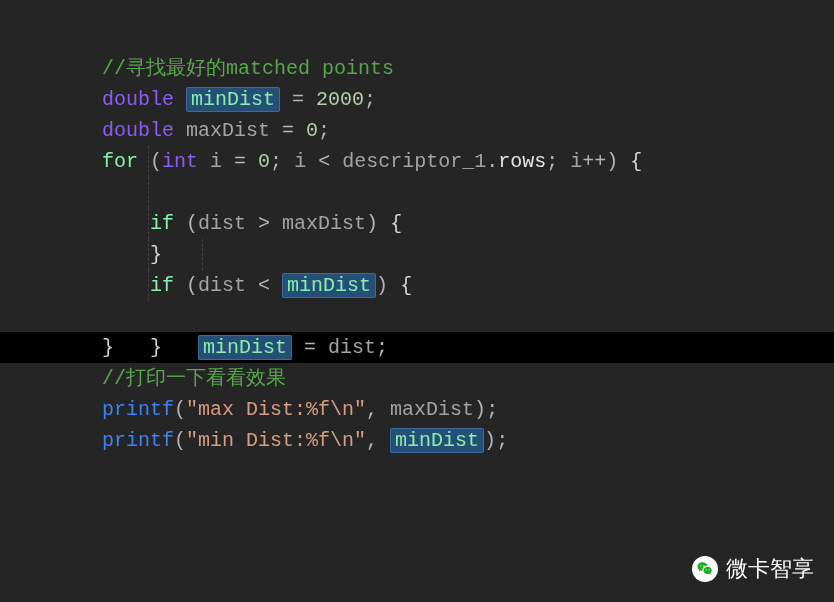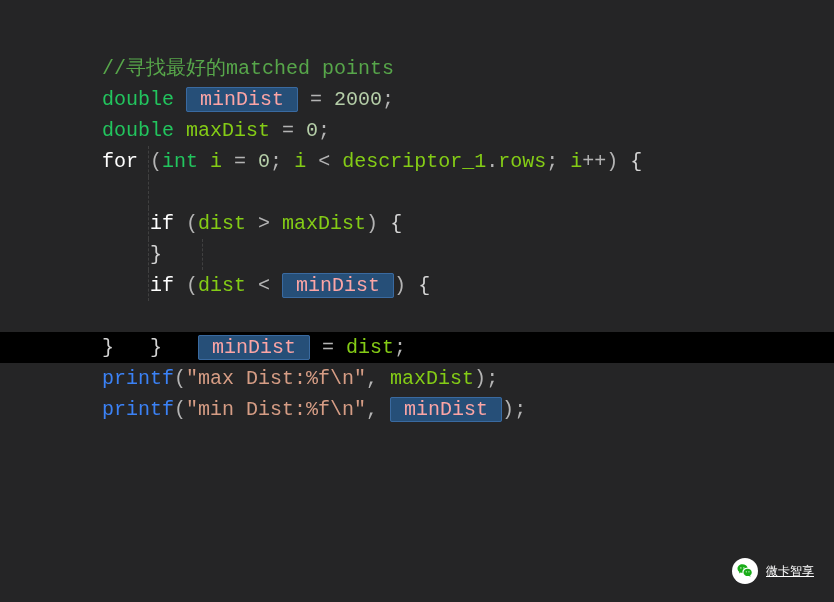--- a/index.html
+++ b/index.html
@@ -20,37 +20,37 @@
     padding-left: 54px;
   }
   .line {
     position: relative;
     height: 31px;
     line-height: 31px;
     white-space: pre;
     color: #d4d4d4;
   }
   .comment { color: #57a64a; }
-  .keyword { color: #ffffff; }
-  .type    { color: #22c55e; }
-  .ident   { color: #84cc16; }
+  .keyword { color: #86efac; }
+  .type    { color: #8b5cf6; }
+  .ident   { color: #a3a3a3; }
   .op      { color: #b4b4b4; }
   .num     { color: #b5cea8; }
   .paren   { color: #b4b4b4; }
   .brace   { color: #d4d4d4; }
   .bracket { color: #b4b4b4; }
   .str     { color: #d69d85; }
   .func    { color: #3b82f6; }
-  .member  { color: #84cc16; }
+  .member  { color: #e5e5e5; }
   .sel {
     background: #264f78;
     border: 1px solid #3a6aa0;
     border-radius: 2px;
-    padding: 0 13px;
-    color: #fca5a5;
+    padding: 0 4px;
+    color: #86efac;
   }
   .current-line {
     position: absolute;
     left: 0;
     right: 0;
     height: 31px;
     background: #000000;
     z-index: 0;
   }
   .line > span { position: relative; z-index: 1; }
@@ -63,26 +63,25 @@
     z-index: 0;
   }
   .guide1 { left: 94px; }
   .guide2 { left: 148px; }
   .watermark {
     position: absolute;
     right: 20px;
     bottom: 18px;
     color: #ffffff;
     font-family: sans-serif;
-    font-size: 12px;
+    font-size: 22px;
     display: flex;
     align-items: center;
     gap: 8px;
     z-index: 5;
-    text-decoration: underline;
   }
   .watermark .wm-icon {
     width: 26px;
     height: 26px;
     border-radius: 50%;
     background: #ffffff;
     display: flex;
     align-items: center;
     justify-content: center;
   }
@@ -136,20 +135,23 @@
 
   <div class="line">
     <div class="guide guide1"></div>
     <span>    </span><span class="brace">}</span>
   </div>
 
   <div class="line">
     <span class="brace">}</span>
   </div>
 
+  <div class="line">
+    <span class="comment">//打印一下看看效果</span>
+  </div>
 
   <div class="line">
     <span class="func">printf</span><span class="paren">(</span><span class="str">"max Dist:%f\n"</span><span class="op">, </span><span class="ident">maxDist</span><span class="paren">)</span><span class="op">;</span>
   </div>
 
   <div class="line">
     <span class="func">printf</span><span class="paren">(</span><span class="str">"min Dist:%f\n"</span><span class="op">, </span><span class="sel">minDist</span><span class="paren">)</span><span class="op">;</span>
   </div>
 
   <div class="watermark">

